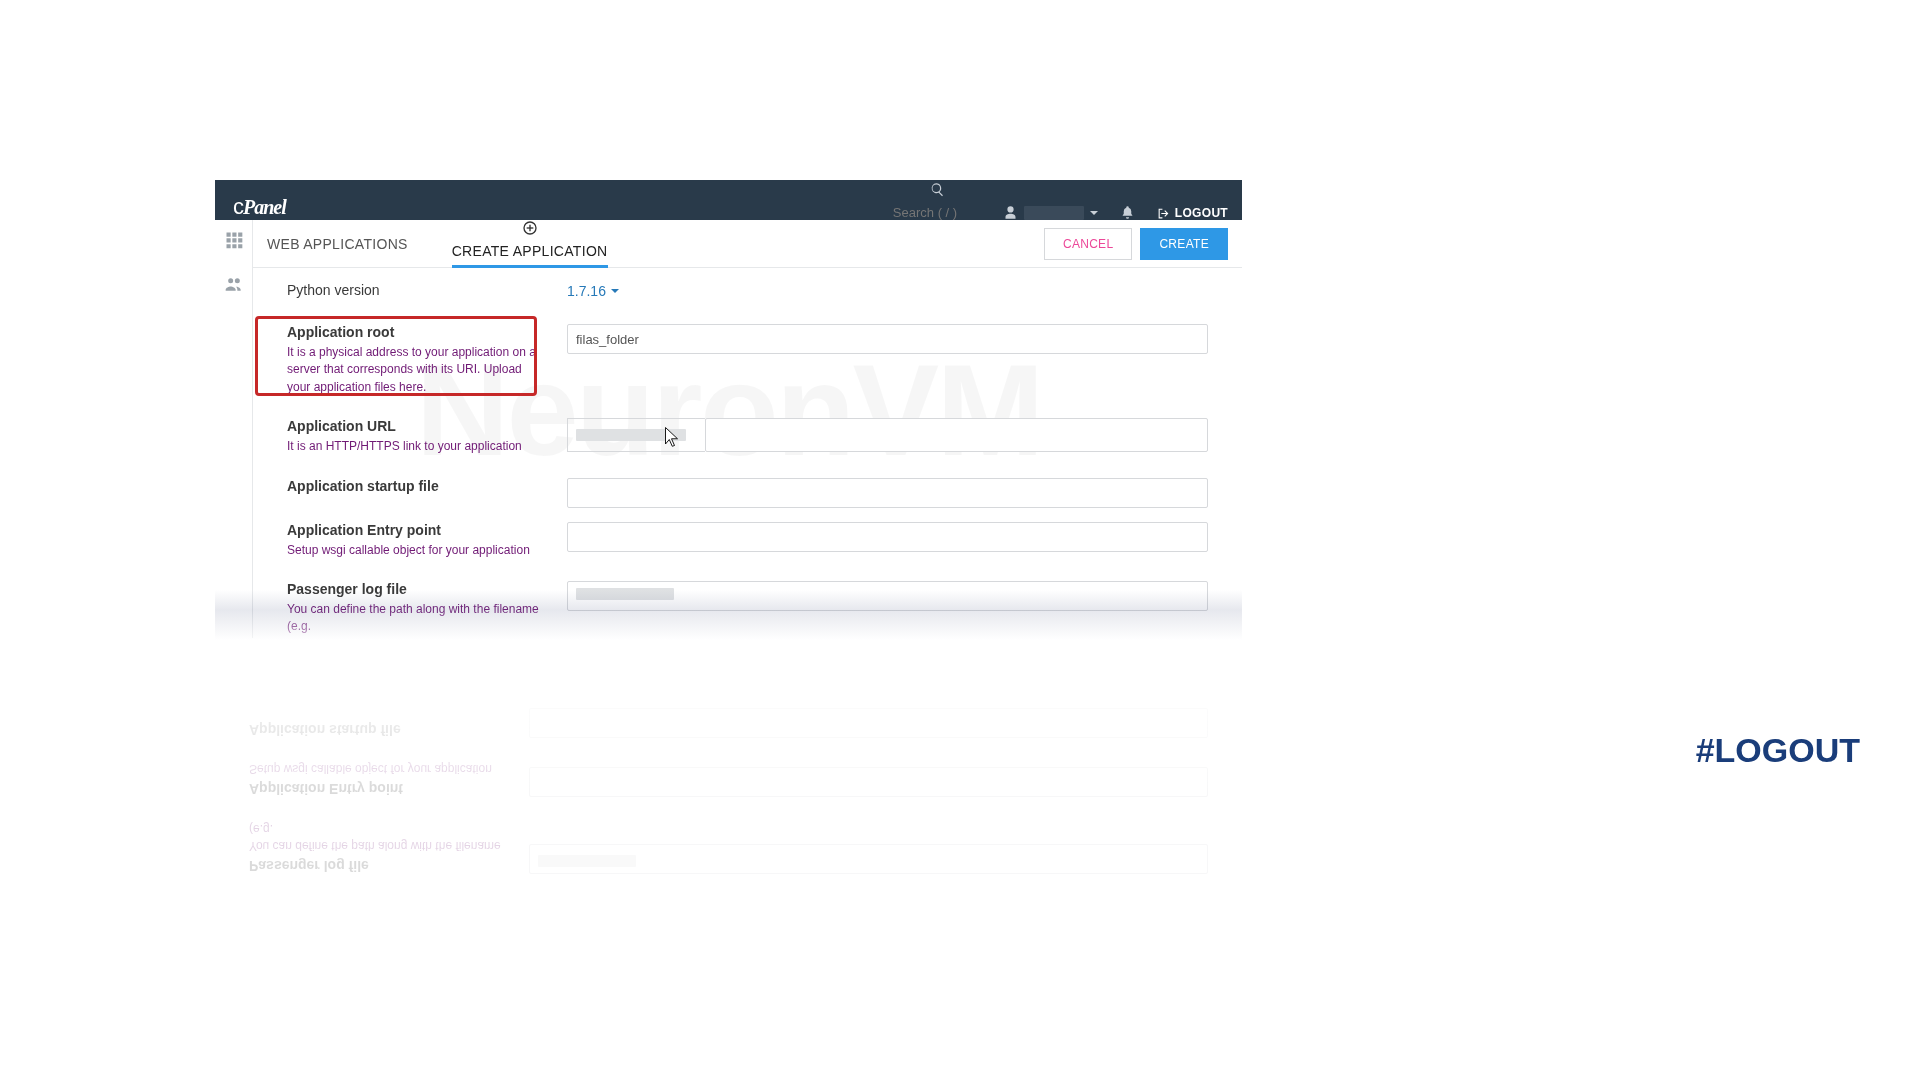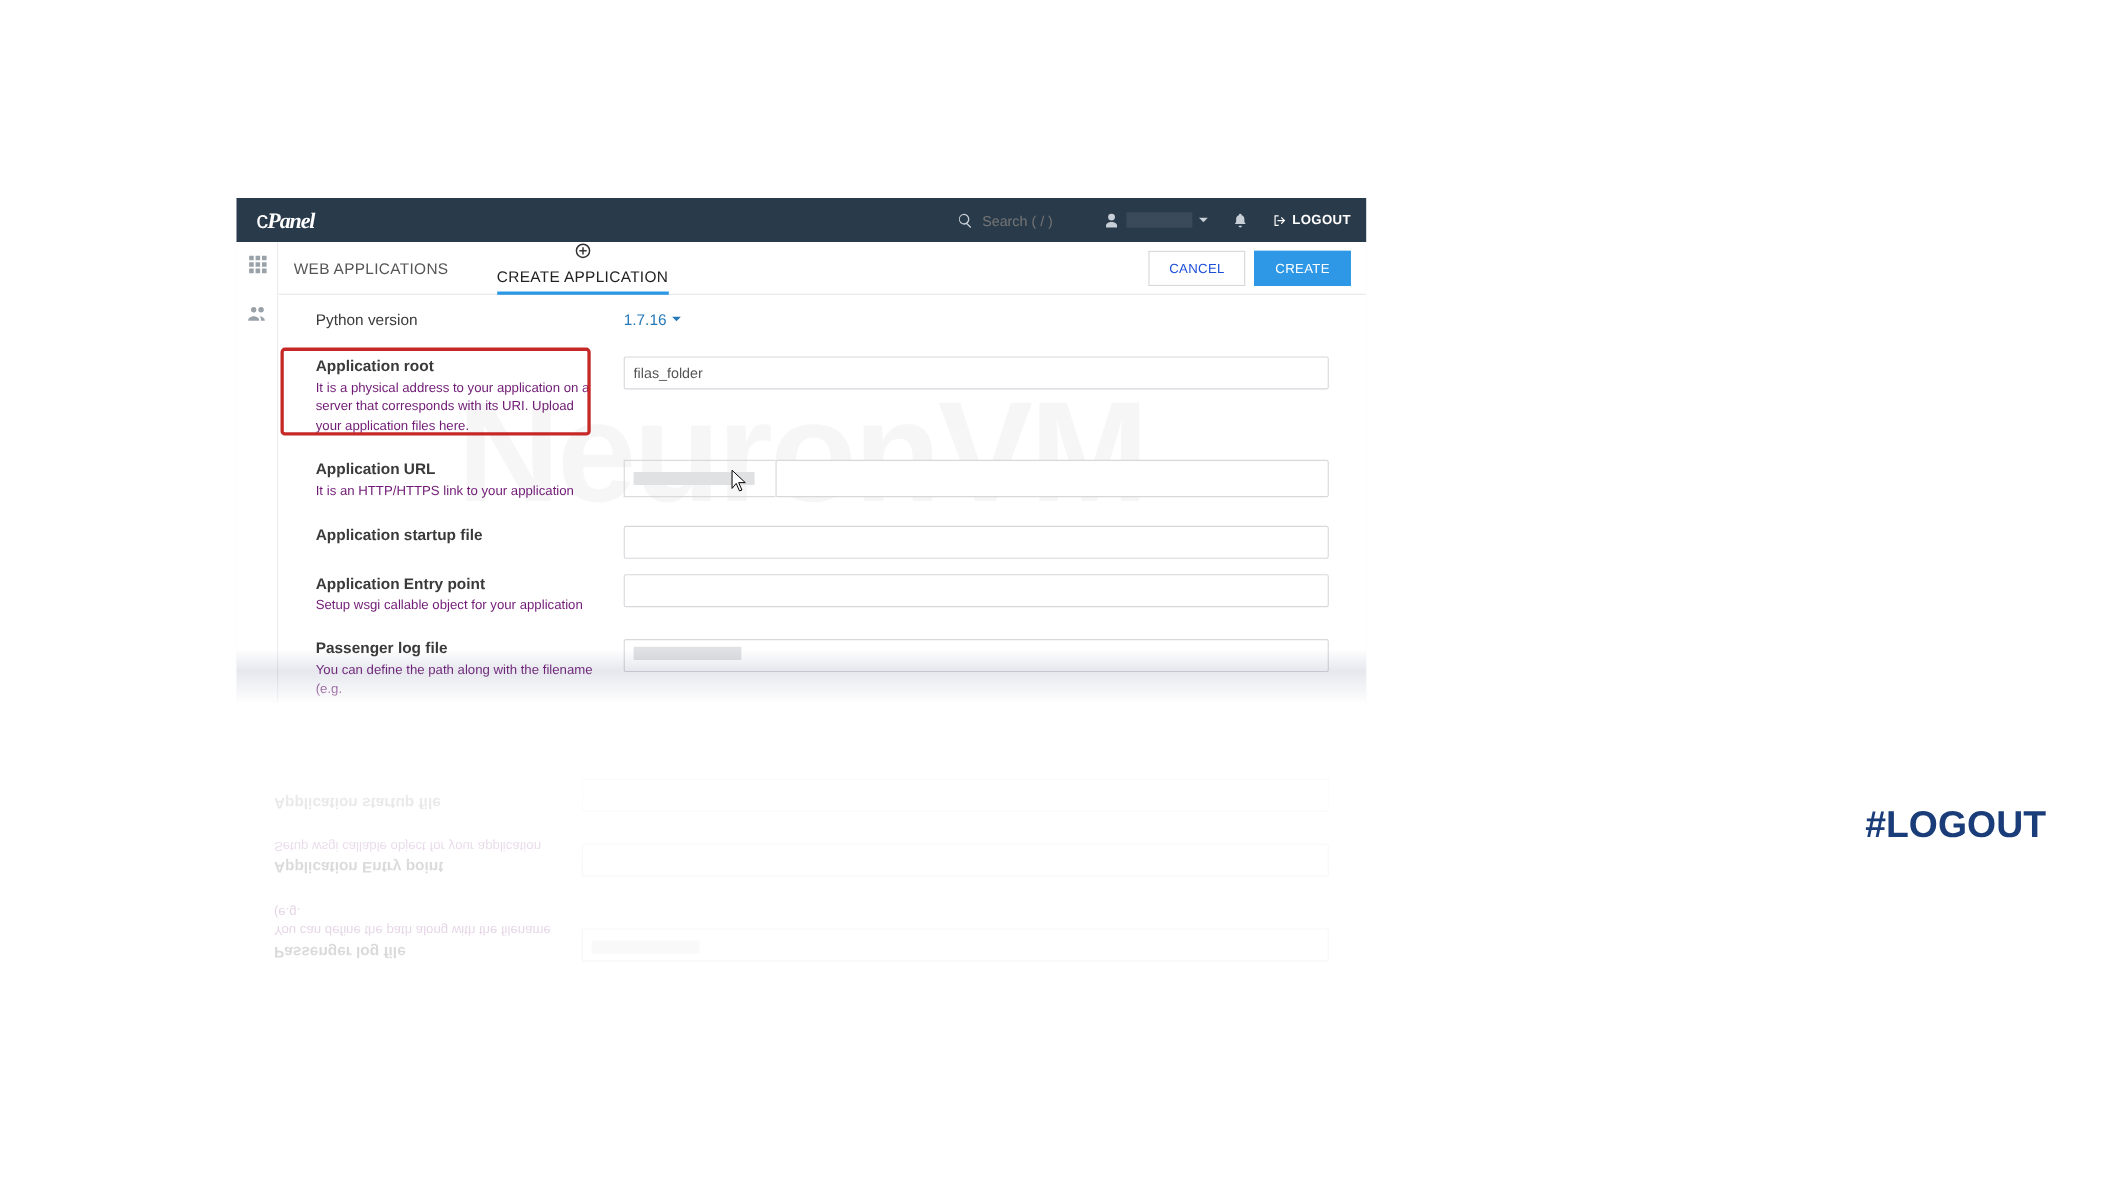--- a/index.html
+++ b/index.html
@@ -16,34 +16,34 @@
   top: 180px;
   width: 1027px;
   height: 460px;
   background: #fff;
 }
 .topbar {
   height: 40px;
   width: 100%;
   background: #293a4a;
   display: flex;
-  align-items: center;
+  align-items: flex-end;
   padding: 0 14px 0 18px;
   color: #fff;
 }
 .logo {
   font-family: Georgia, "Times New Roman", serif;
   font-style: italic;
   font-weight: bold;
   font-size: 20px;
   letter-spacing: -1px;
 }
 .logo-c { font-style: normal; font-weight: normal; font-family: Arial, sans-serif; font-size: 22px; }
 .topbar-spacer { flex: 1; }
-.search-wrap { display: flex; align-items: center; gap: 8px; color: #c8cfd7; }
+.search-wrap { display: flex; align-items: center; gap: 8px; color: #c8cfd7; flex-direction: column; }
 .search-input {
   background: transparent; border: none; color: #c8cfd7;
   font-size: 13px; width: 90px; outline: none;
 }
 .user-wrap { display: flex; align-items: center; margin-left: 20px; gap: 6px; }
 .user-redact { width: 60px; height: 14px; background: #3a4a5a; border-radius: 1px; }
 .caret-down {
   width: 0; height: 0; border-left: 4px solid transparent;
   border-right: 4px solid transparent; border-top: 4px solid #c8cfd7;
 }
@@ -76,21 +76,21 @@
 }
 .tab-link.active {
   color: #222; font-weight: 500;
   border-bottom: 3px solid #2e98e6;
   flex-direction: column;
 }
 .tab-link svg { width: 16px; height: 16px; stroke: #333; fill: none; stroke-width: 2; }
 .tabbar-spacer { flex: 1; }
 .btn {
   height: 32px; padding: 0 18px; font-size: 12px;
-  border: 1px solid #d6d8db; background: #fff; color: #1d4ed8;
+  border: 1px solid #d6d8db; background: #fff; color: #ec4899;
   display: inline-flex; align-items: center; cursor: pointer;
   letter-spacing: 0.3px; font-weight: 500;
 }
 .btn-primary {
   background: #2e98e6; color: #fff; border-color: #2e98e6;
   margin-left: 8px;
 }
 
 .form-area { padding: 14px 34px 0 34px; position: relative; }
 .row { display: flex; margin-bottom: 22px; }

